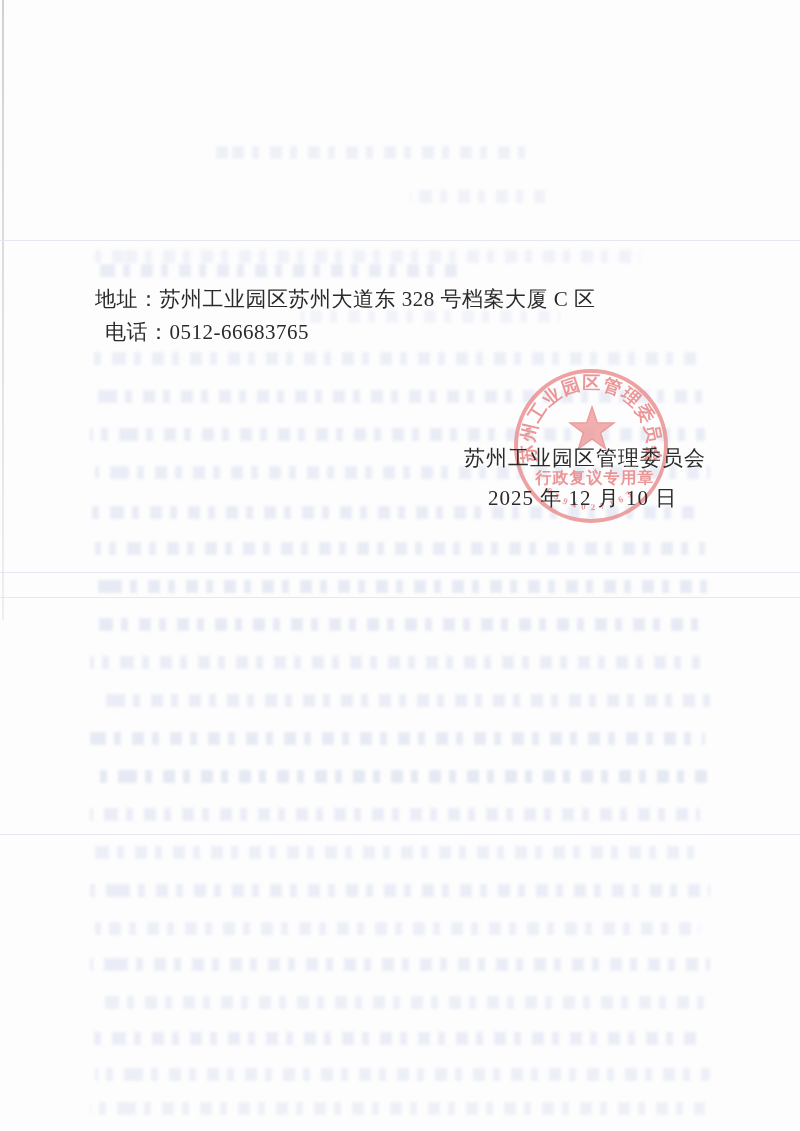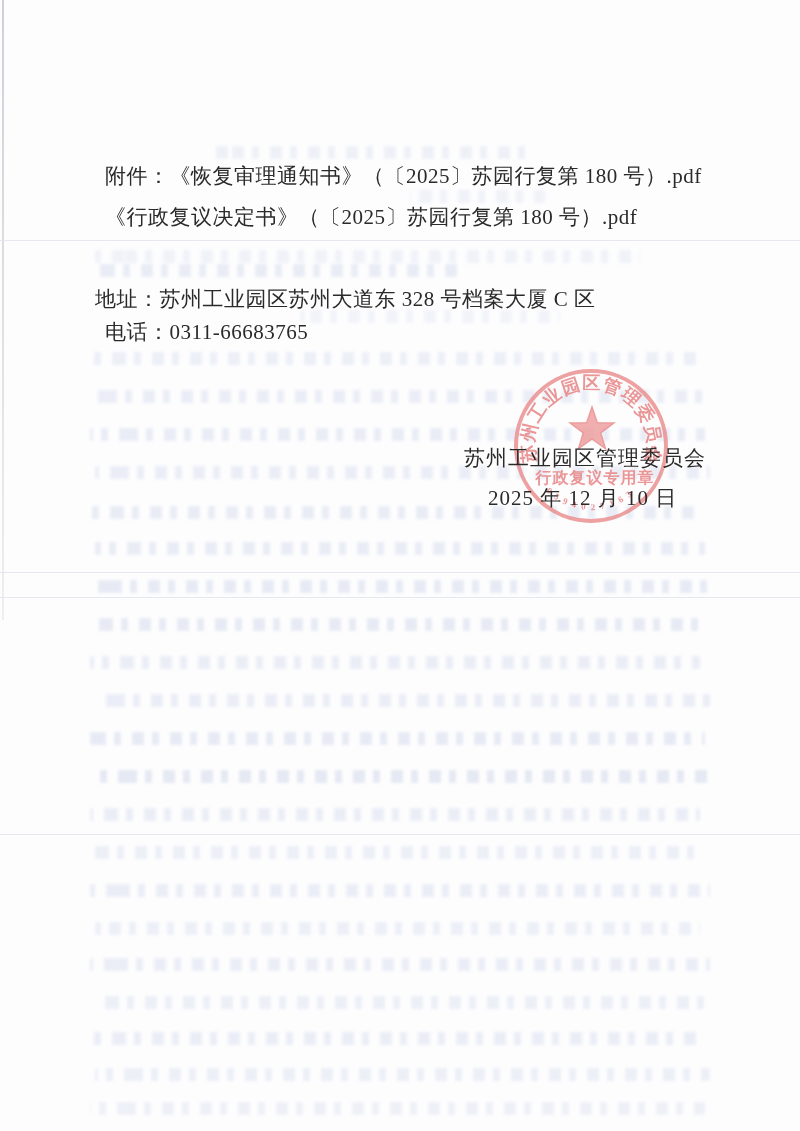--- a/index.html
+++ b/index.html
@@ -91,27 +91,25 @@
       <div class="bleed-row" style="left: 95px; top: 846px; width: 610px; height: 13px; opacity: 0.45; background-image: repeating-linear-gradient(90deg, rgb(217, 223, 238) 0px, rgb(217, 223, 238) 12px, transparent 12px, transparent 20px, rgb(217, 223, 238) 20px, rgb(217, 223, 238) 27px, transparent 27px, transparent 38px); background-position-x: 2px;"></div>
       <div class="bleed-row" style="left: 90px; top: 884px; width: 620px; height: 13px; opacity: 0.5; background-image: repeating-linear-gradient(90deg, rgb(217, 223, 238) 0px, rgb(217, 223, 238) 12px, transparent 12px, transparent 20px, rgb(217, 223, 238) 20px, rgb(217, 223, 238) 27px, transparent 27px, transparent 38px); background-position-x: 28px;"></div>
       <div class="bleed-row" style="left: 95px; top: 922px; width: 605px; height: 13px; opacity: 0.45; background-image: repeating-linear-gradient(90deg, rgb(217, 223, 238) 0px, rgb(217, 223, 238) 12px, transparent 12px, transparent 20px, rgb(217, 223, 238) 20px, rgb(217, 223, 238) 27px, transparent 27px, transparent 38px); background-position-x: 14px;"></div>
       <div class="bleed-row" style="left: 90px; top: 958px; width: 620px; height: 13px; opacity: 0.5; background-image: repeating-linear-gradient(90deg, rgb(217, 223, 238) 0px, rgb(217, 223, 238) 12px, transparent 12px, transparent 20px, rgb(217, 223, 238) 20px, rgb(217, 223, 238) 27px, transparent 27px, transparent 38px); background-position-x: 26px;"></div>
       <div class="bleed-row" style="left: 95px; top: 996px; width: 610px; height: 13px; opacity: 0.45; background-image: repeating-linear-gradient(90deg, rgb(217, 223, 238) 0px, rgb(217, 223, 238) 12px, transparent 12px, transparent 20px, rgb(217, 223, 238) 20px, rgb(217, 223, 238) 27px, transparent 27px, transparent 38px); background-position-x: 12px;"></div>
       <div class="bleed-row" style="left: 90px; top: 1032px; width: 610px; height: 13px; opacity: 0.5; background-image: repeating-linear-gradient(90deg, rgb(217, 223, 238) 0px, rgb(217, 223, 238) 12px, transparent 12px, transparent 20px, rgb(217, 223, 238) 20px, rgb(217, 223, 238) 27px, transparent 27px, transparent 38px); background-position-x: 24px;"></div>
       <div class="bleed-row" style="left: 95px; top: 1068px; width: 615px; height: 13px; opacity: 0.45; background-image: repeating-linear-gradient(90deg, rgb(217, 223, 238) 0px, rgb(217, 223, 238) 12px, transparent 12px, transparent 20px, rgb(217, 223, 238) 20px, rgb(217, 223, 238) 27px, transparent 27px, transparent 38px); background-position-x: 36px;"></div>
       <div class="bleed-row" style="left: 90px; top: 1102px; width: 615px; height: 13px; opacity: 0.4; background-image: repeating-linear-gradient(90deg, rgb(217, 223, 238) 0px, rgb(217, 223, 238) 12px, transparent 12px, transparent 20px, rgb(217, 223, 238) 20px, rgb(217, 223, 238) 27px, transparent 27px, transparent 38px); background-position-x: 34px;"></div>
     </div>
 
-  <div class="doc-line" style="left:105px; top:162px;">附件：《恢复审理通知书》（〔2025〕苏园行复第 180 号）.pdf</div>
 
-  <div class="doc-line" style="left:105px; top:203px;">《行政复议决定书》（〔2025〕苏园行复第 180 号）.pdf</div>
 
   <div class="doc-line" style="left:95px; top:285px;">地址：苏州工业园区苏州大道东 328 号档案大厦 C 区</div>
 
-  <div class="doc-line" style="left:105px; top:318px;">电话：0311-66683765</div>
+  <div class="doc-line" style="left:105px; top:318px;">电话：0512-66683765</div>
 
   <svg class="stamp" viewBox="0 0 170 170">
     <defs>
       <path id="ringPath" d="M 30.5 101.7 A 57 57 0 1 1 139.5 101.7" fill="none"></path>
       <path id="serialPath" d="M 32.6 121.7 A 64 64 0 0 0 137.4 121.7" fill="none"></path>
     </defs>
 
     <circle cx="85" cy="85" r="75" fill="none" stroke="#e98888" stroke-width="4" opacity="0.9"></circle>
 
     <polygon points="86,46 91.3,61.7 107.9,61.9 94.6,71.8 99.5,87.6 86,78 72.5,87.6 77.4,71.8 64.1,61.9 80.7,61.7" fill="#ee9a9a" stroke="#e88484" stroke-width="1.5" opacity="0.9"></polygon>

